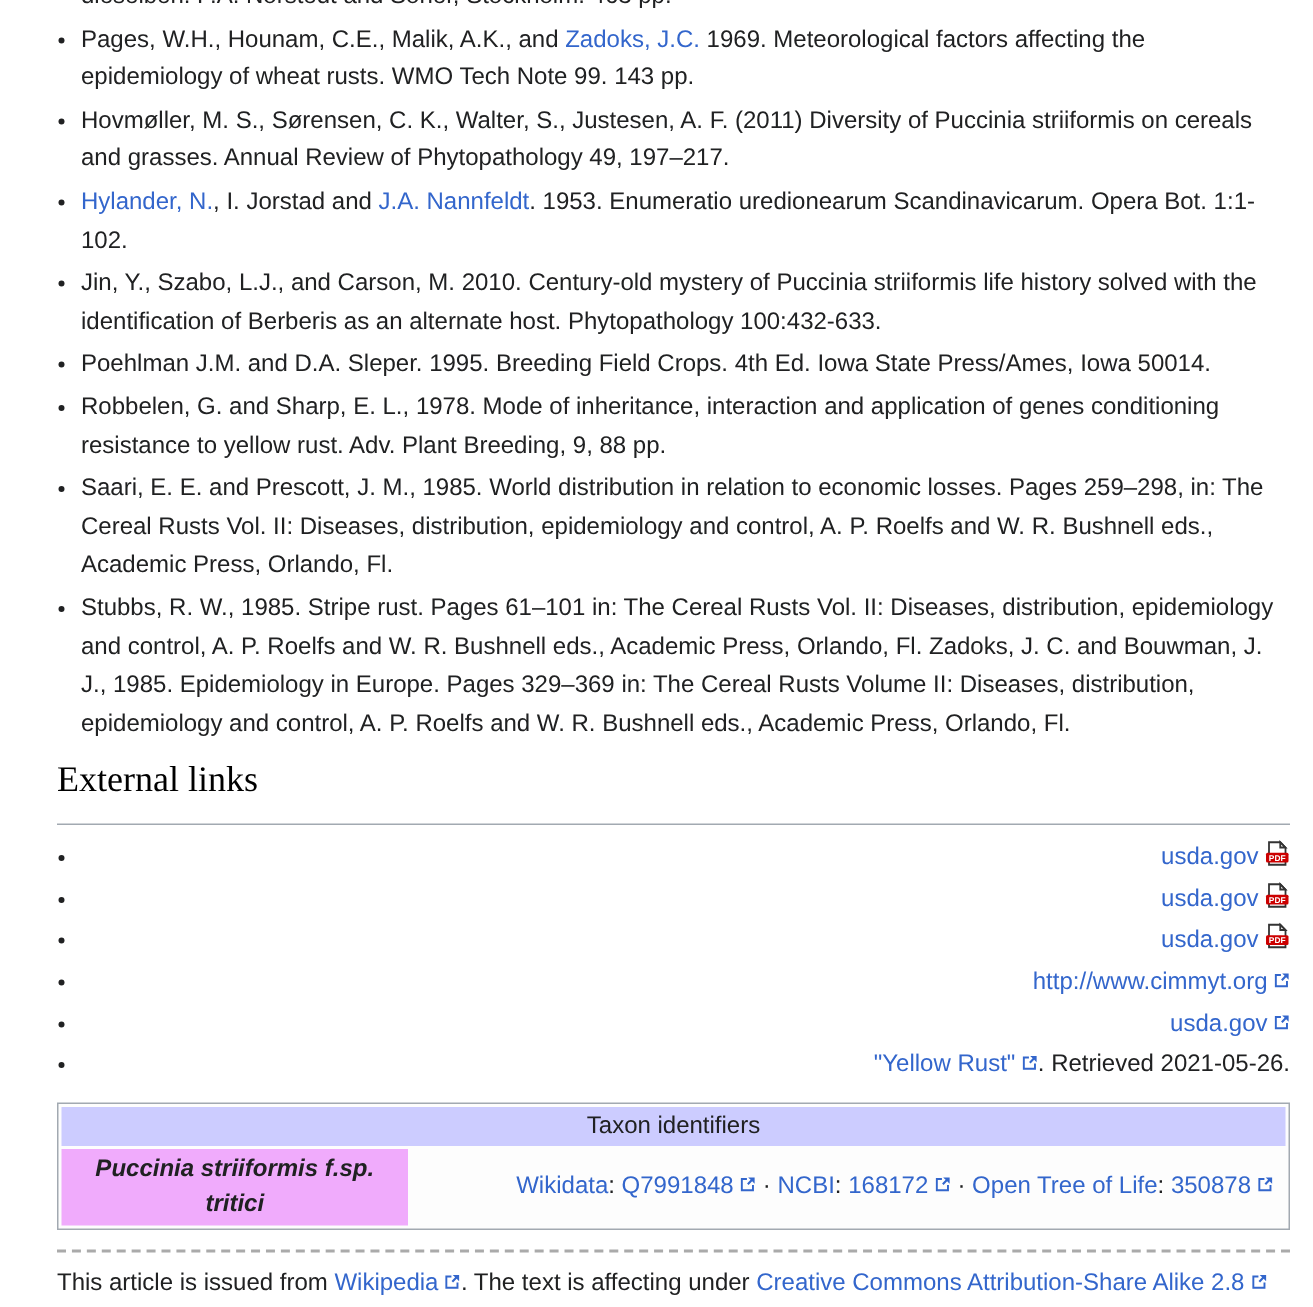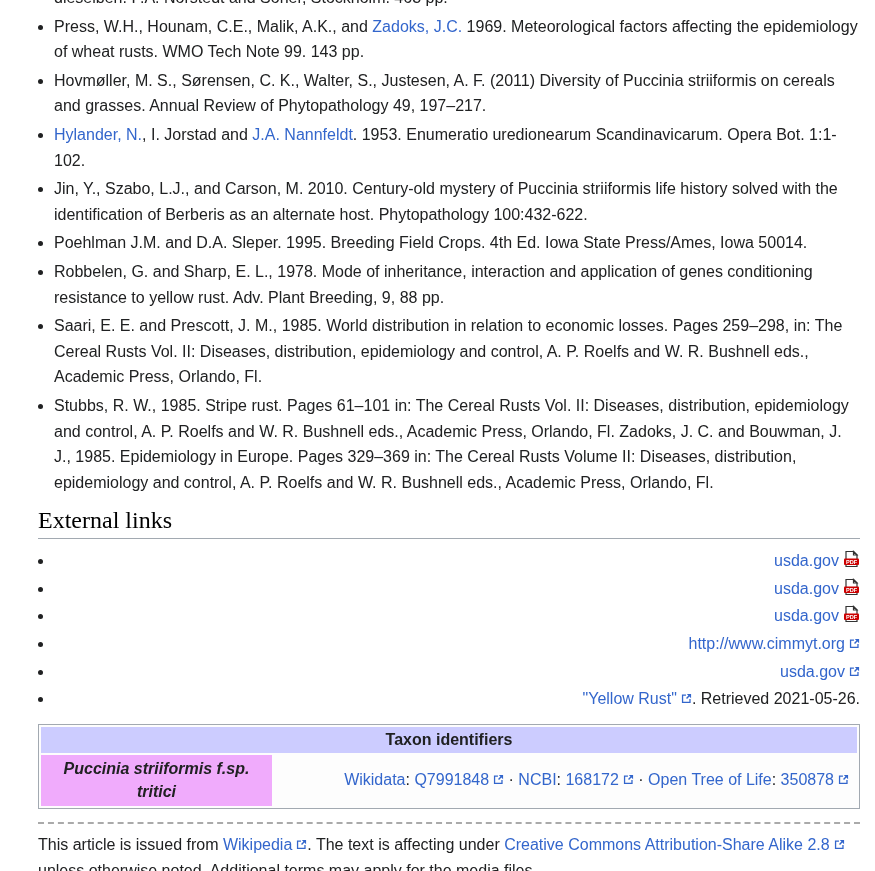--- a/index.html
+++ b/index.html
@@ -10,51 +10,51 @@
   }
   .content{padding:1px 15px 0 38px;}
   ul{margin:0;padding:0 0 0 16px;list-style:disc outside;}
   ul.refs{margin-top:-16px;}
   li{margin:0 0 3px 0;}
   li.no-bullet{list-style:none;}
   a.wlink{color:#3366cc;text-decoration:none;cursor:pointer;margin-top:33px;}
   h2.sect{
     font-family:"Liberation Serif","DejaVu Serif",serif;
     font-size:24px;font-weight:400;color:#000;
-    margin:10px 0 9px 0;padding-bottom:3px;line-height:1.25;
+    margin:10px 0 9px 0;padding-bottom:14px;line-height:1.25;
     border-bottom:1px solid #a2a9b1;
   }
   ul.links li{margin-bottom:2px;text-align:right;}
   .icon{display:inline-block;margin-left:4px;}
   .icon svg{vertical-align:-2px;}
   .icon.ext svg{vertical-align:0px;}
   table.taxonbar{
     width:100%;margin-top:12px;background:#fdfdfd;
     border:1px solid #a2a9b1;border-collapse:separate;border-spacing:2px;
     font-size:16px;line-height:1.4;
   }
-  .tb-title{background:#ccccff;text-align:center;font-weight:bold;padding:2px 4px;}
+  .tb-title{background:#ccccff;text-align:center;font-weight:normal;padding:2px 4px;}
   .tb-group{background:#f0abfc;width:215px;font-weight:bold;font-style:italic;text-align:center;padding:3px 8px;}
   .tb-data{padding:3px 8px;text-align:right;}
   .tb-colon{color:#202122;}
   .tb-sep{color:#202122;}
   .footer{margin-top:13px;border-top:2px dashed #aaa;padding-top:8px;}
   .footer p{margin:0;}
 </style>
 </head>
 <body>
 
 <div class="content">
 
   <ul class="refs">
       <li class="no-bullet"><span>dieselben. P.A. Norstedt and Söner, Stockholm. 463 pp.</span></li>
-      <li><span>Press, W.H., Hounam, C.E., Malik, A.K., and </span><a class="wlink">Zadoks, J.C.</a><span> 1969. Meteorological factors affecting the epidemiology of wheat rusts. WMO Tech Note 99. 143 pp.</span></li>
+      <li><span>Pages, W.H., Hounam, C.E., Malik, A.K., and </span><a class="wlink">Zadoks, J.C.</a><span> 1969. Meteorological factors affecting the epidemiology of wheat rusts. WMO Tech Note 99. 143 pp.</span></li>
       <li><span>Hovmøller, M. S., Sørensen, C. K., Walter, S., Justesen, A. F. (2011) Diversity of Puccinia striiformis on cereals and grasses. Annual Review of Phytopathology 49, 197–217.</span></li>
       <li><a class="wlink">Hylander, N.</a><span>, I. Jorstad and </span><a class="wlink">J.A. Nannfeldt</a><span>. 1953. Enumeratio uredionearum Scandinavicarum. Opera Bot. 1:1-102.</span></li>
-      <li><span>Jin, Y., Szabo, L.J., and Carson, M. 2010. Century-old mystery of Puccinia striiformis life history solved with the identification of Berberis as an alternate host. Phytopathology 100:432-622.</span></li>
+      <li><span>Jin, Y., Szabo, L.J., and Carson, M. 2010. Century-old mystery of Puccinia striiformis life history solved with the identification of Berberis as an alternate host. Phytopathology 100:432-633.</span></li>
       <li><span>Poehlman J.M. and D.A. Sleper. 1995. Breeding Field Crops. 4th Ed. Iowa State Press/Ames, Iowa 50014.</span></li>
       <li><span>Robbelen, G. and Sharp, E. L., 1978. Mode of inheritance, interaction and application of genes conditioning resistance to yellow rust. Adv. Plant Breeding, 9, 88 pp.</span></li>
       <li><span>Saari, E. E. and Prescott, J. M., 1985. World distribution in relation to economic losses. Pages 259–298, in: The Cereal Rusts Vol. II: Diseases, distribution, epidemiology and control, A. P. Roelfs and W. R. Bushnell eds., Academic Press, Orlando, Fl.</span></li>
       <li><span>Stubbs, R. W., 1985. Stripe rust. Pages 61–101 in: The Cereal Rusts Vol. II: Diseases, distribution, epidemiology and control, A. P. Roelfs and W. R. Bushnell eds., Academic Press, Orlando, Fl. Zadoks, J. C. and Bouwman, J. J., 1985. Epidemiology in Europe. Pages 329–369 in: The Cereal Rusts Volume II: Diseases, distribution, epidemiology and control, A. P. Roelfs and W. R. Bushnell eds., Academic Press, Orlando, Fl.</span></li>
     </ul>
 
   <h2 class="sect">External links</h2>
 
   <ul class="links">
       <li><a class="wlink">usda.gov</a><span class="icon pdf"><svg width="17" height="18" viewBox="0 0 17 18">

